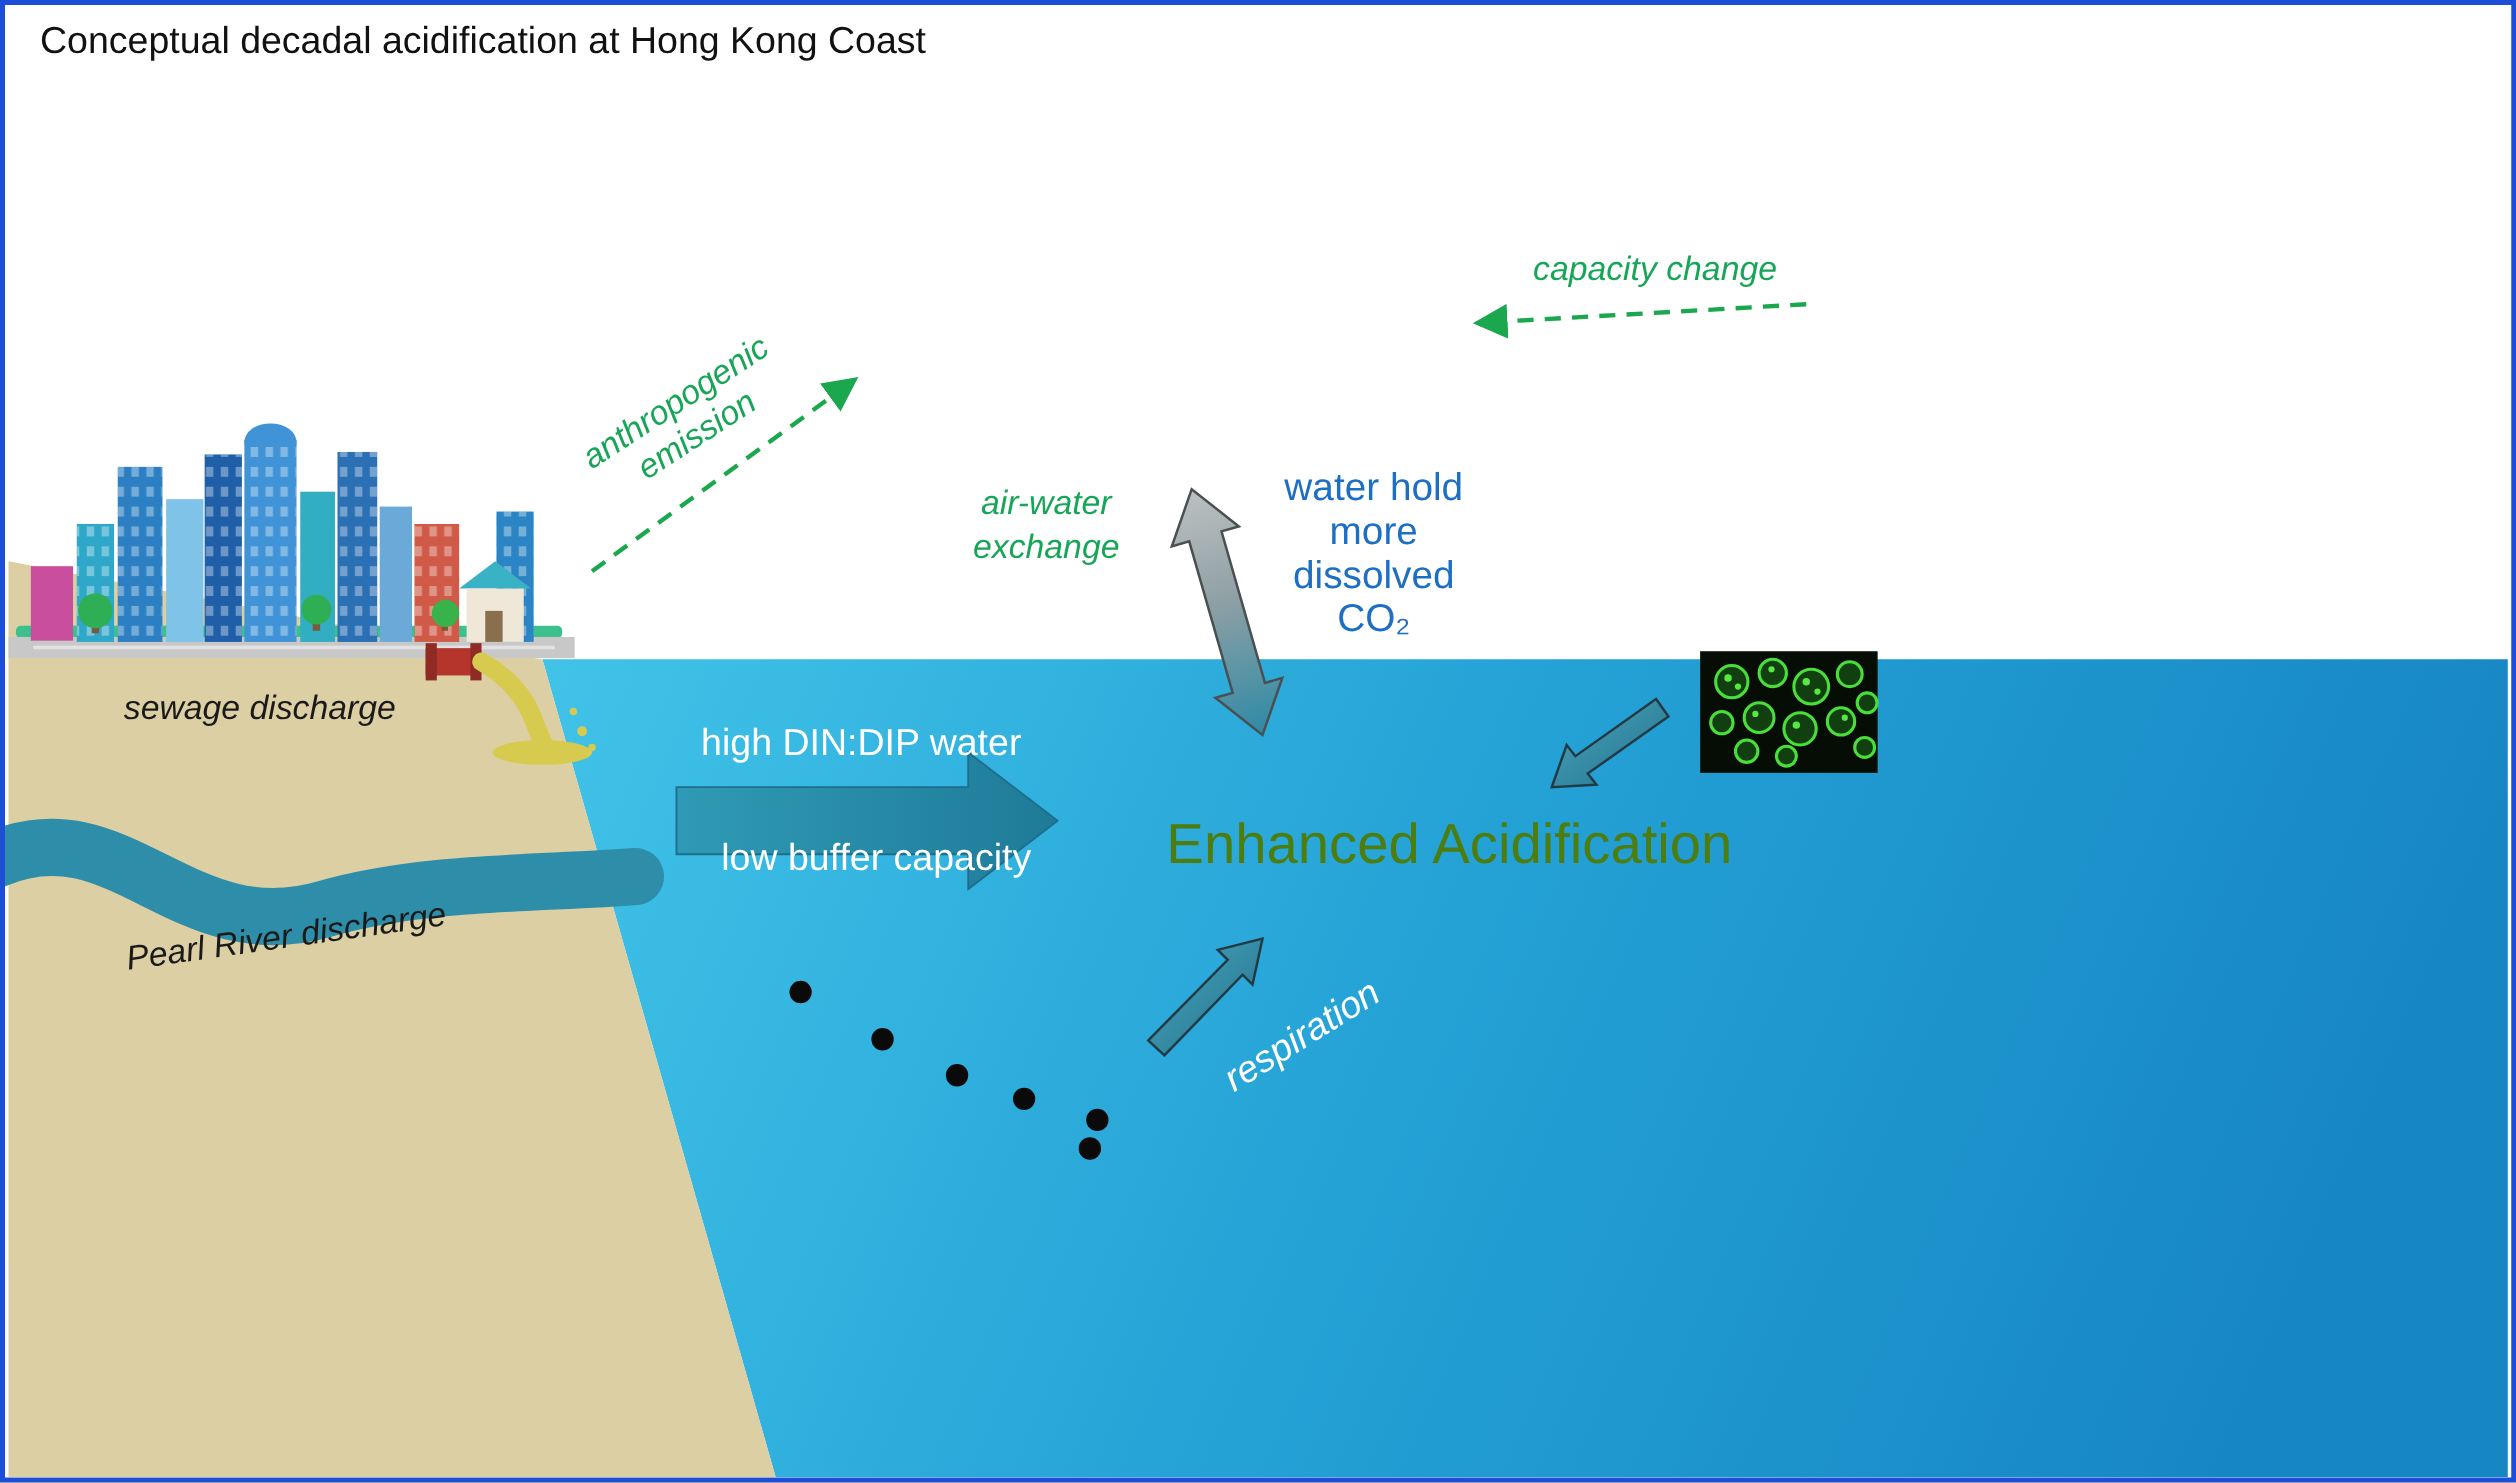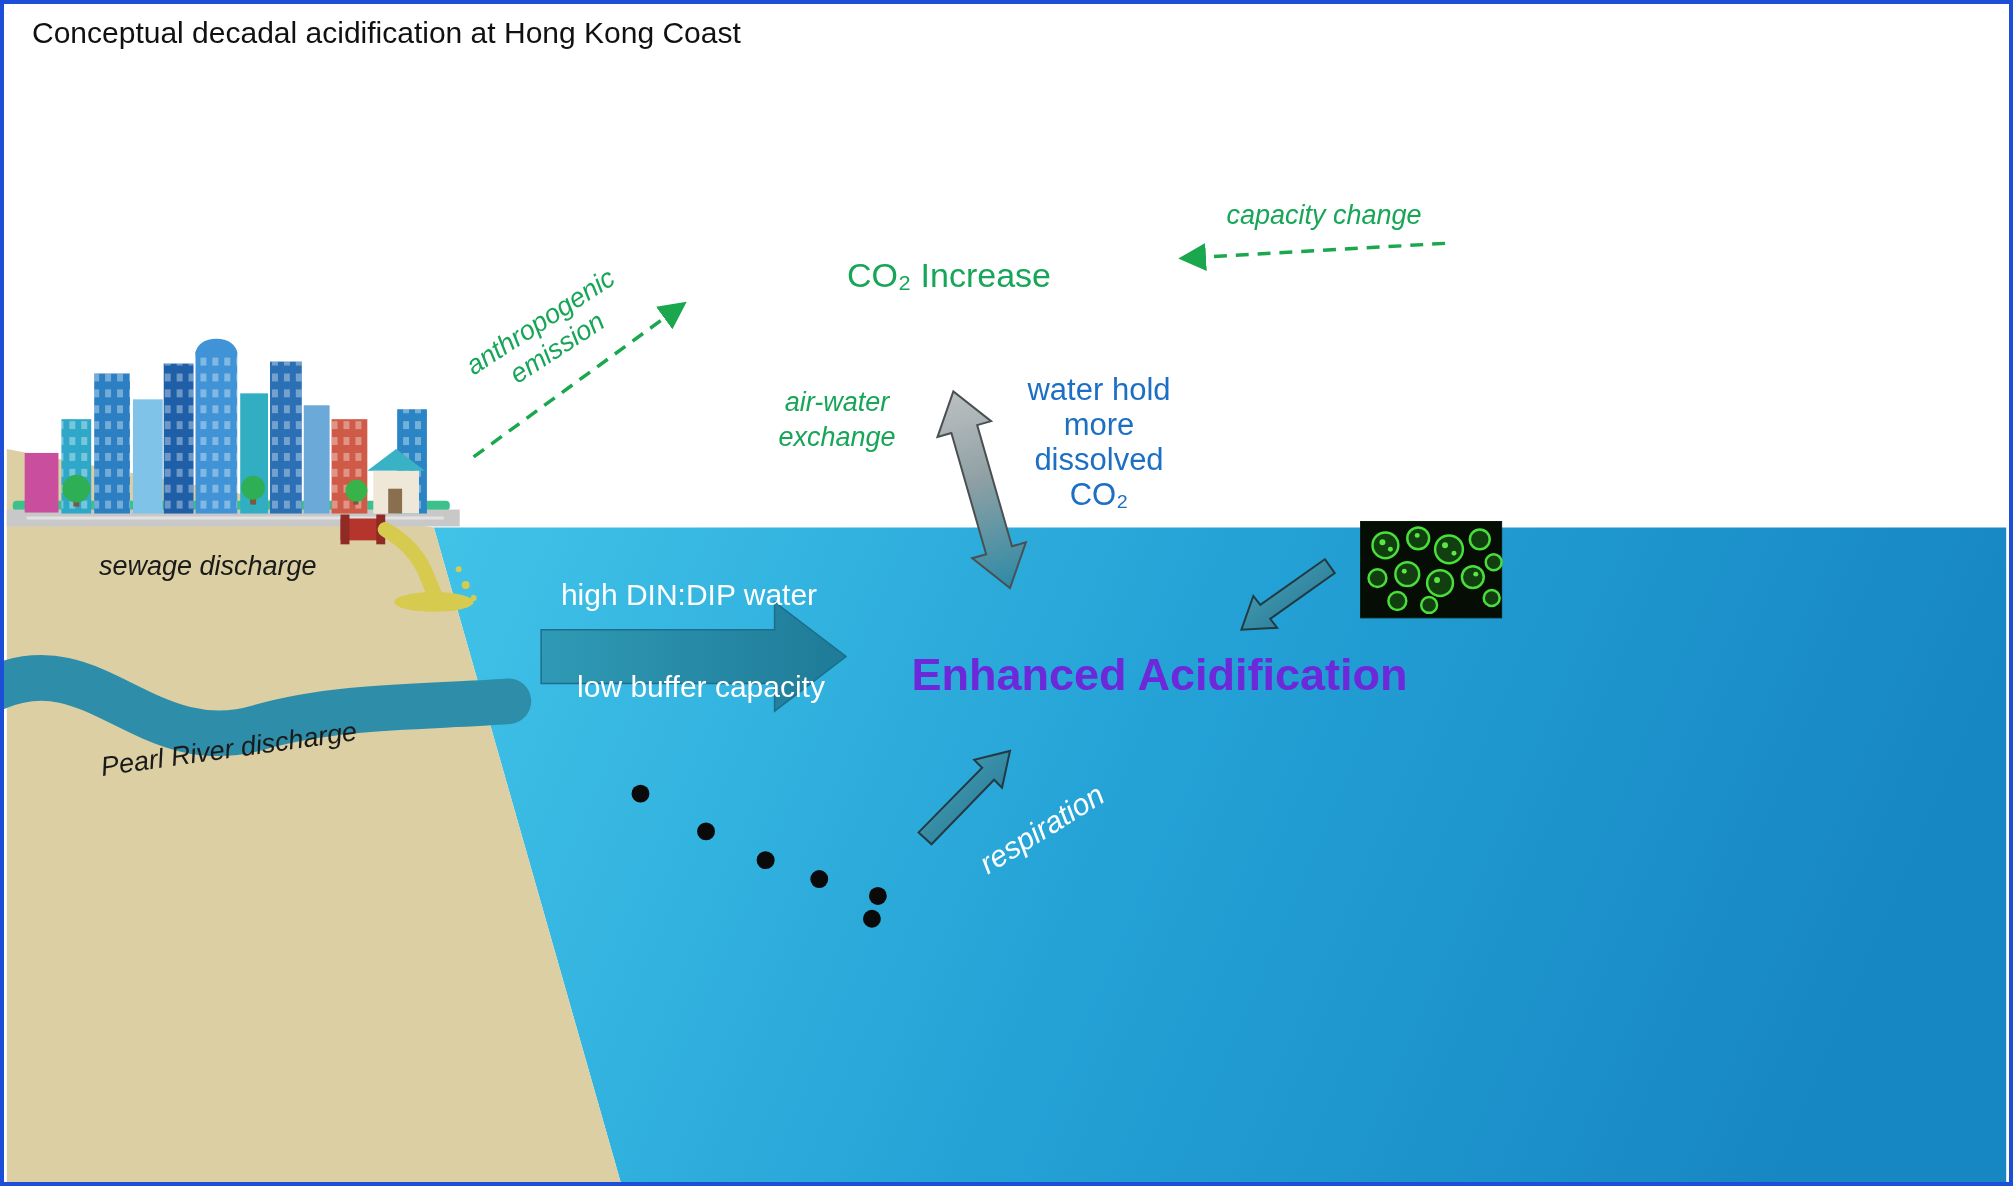--- a/index.html
+++ b/index.html
@@ -14,21 +14,21 @@
   }
   #scene { position:absolute; left:0; top:0; width:100%; height:100%; }
   .lbl { position:absolute; font-family:"Liberation Sans", sans-serif; line-height:1.15; }
   .center { text-align:center; }
   .pre { white-space:pre-line; }
   .title { font-size:30px; color:#111; }
   .green { color:#17a657; }
   .blue  { color:#1d6fc4; }
   .white { color:#ffffff; }
   .black { color:#1a1a1a; }
-  .red   { color:#6d28d9; font-weight:700; }
+  .red   { color:#4d7c0f; font-weight:400; }
   .italic{ font-style:italic; }
   .rot   { transform-origin:50% 50%; }
 </style>
 </head>
 <body>
 
 <div id="canvas">
 
   <svg id="scene" viewBox="0 0 2013 1186" xmlns="http://www.w3.org/2000/svg">
     <defs>
@@ -159,21 +159,20 @@
       <circle cx="818" cy="881" r="9"></circle>
       <circle cx="877" cy="898" r="9"></circle>
       <circle cx="871" cy="921" r="9"></circle>
     </g>
   </svg>
 
   <div class="lbl title" style="left:28px; top:12px;">Conceptual decadal acidification at Hong Kong Coast</div>
 
   <div class="lbl green italic center" style="left:1195px; top:196px; width:250px; font-size:27px;">capacity change</div>
 
-  <div class="lbl green center" style="left:795px; top:252px; width:300px; font-size:34px;">CO₂ Increase</div>
 
   <div class="lbl green italic center rot" style="left:415px; top:300px; width:260px; font-size:27px; transform:rotate(-33deg);">anthropogenic emission</div>
 
   <div class="lbl green italic center pre" style="left:758px; top:381px; width:150px; font-size:27px; line-height:1.3;">air-water
 exchange</div>
 
   <div class="lbl blue center pre" style="left:990px; top:368px; width:210px; font-size:31px; line-height:35px;">water hold
 more
 dissolved
 CO₂</div>

